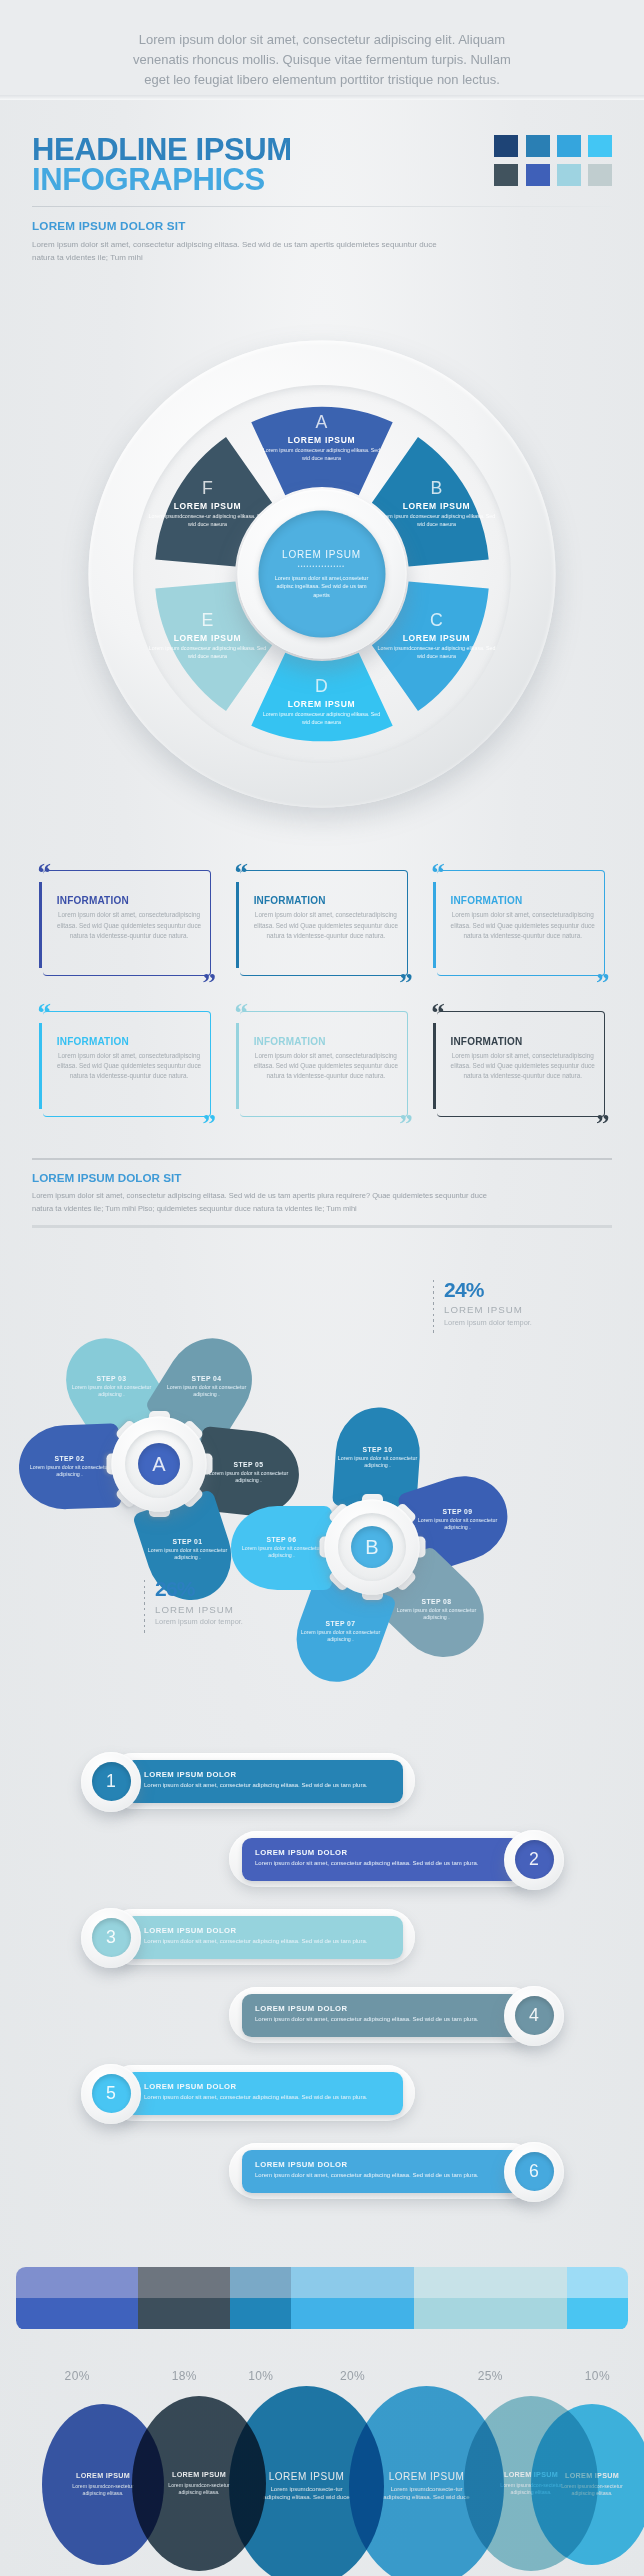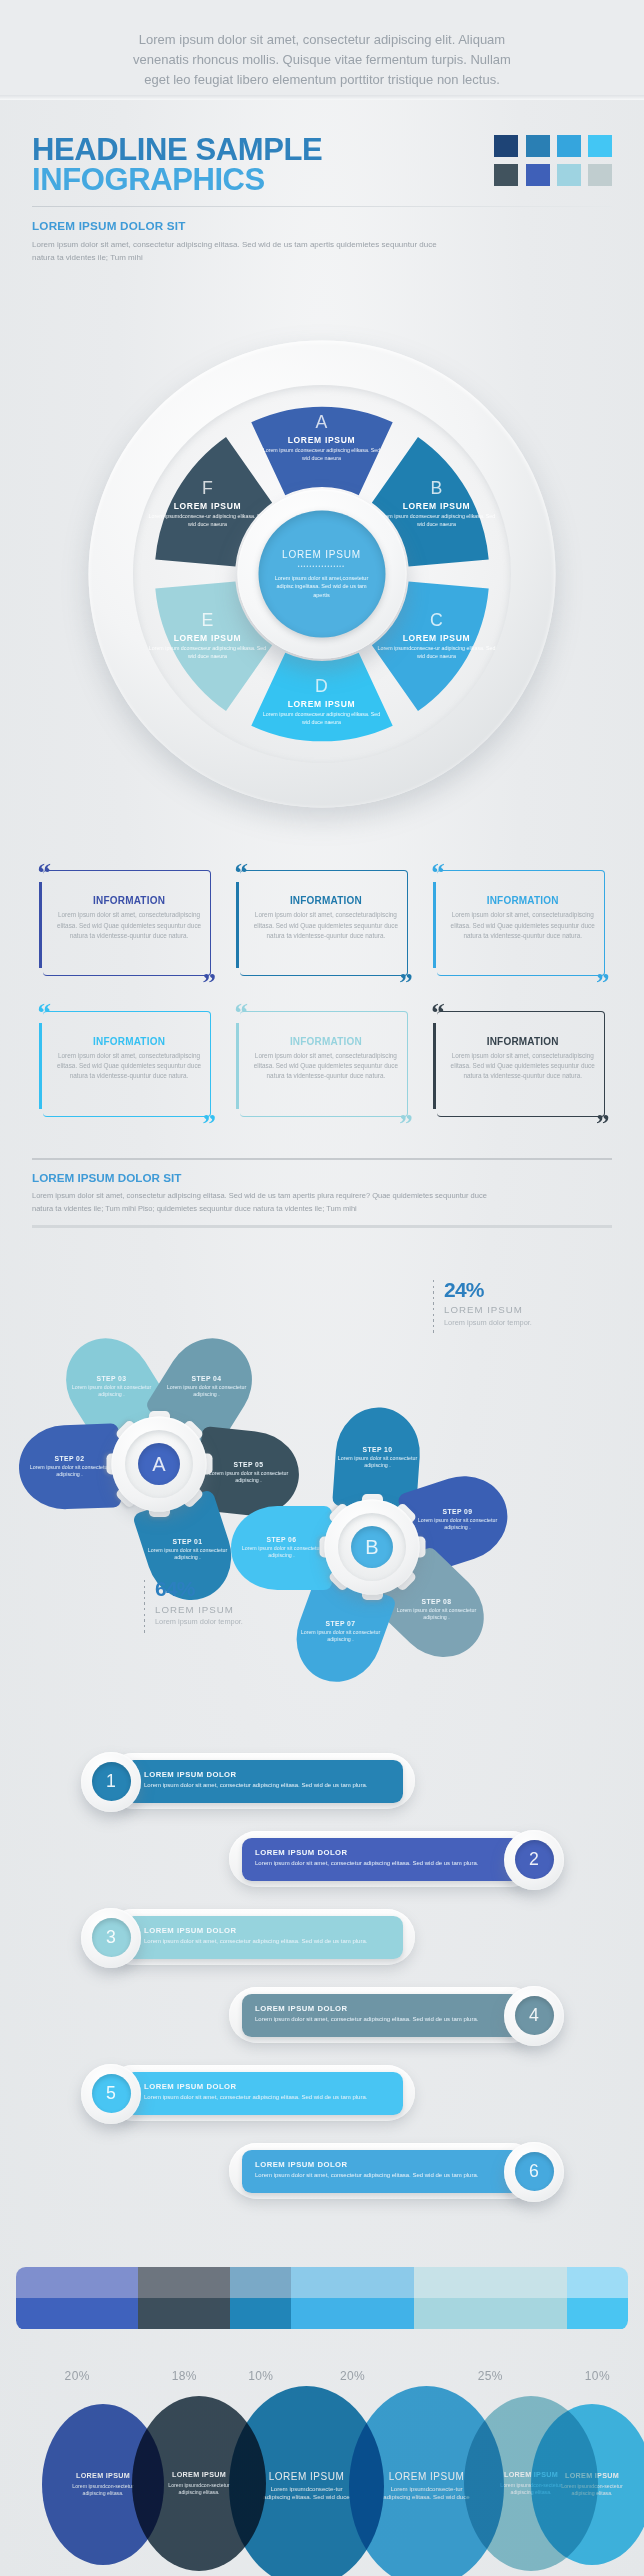--- a/index.html
+++ b/index.html
@@ -78,21 +78,21 @@
       display:grid; grid-template-columns:repeat(3,1fr); gap:14.5px 18.5px; }
   .icard { position:relative; height:126px; padding:21px 13px 11.3px 16px; }
   .icard .bx { position:absolute; left:7.2px; top:7.2px; right:3.2px; bottom:13px;
       border-radius:4px; }
   .icard .bar { position:absolute; left:3.2px; top:19.3px; bottom:21px; width:3.2px; }
   .icard .qo { position:absolute; left:1.6px; top:-3.2px; font-size:27px; font-weight:bold;
       line-height:1; font-family:"Liberation Serif", serif; }
   .icard .qc { position:absolute; right:-1.6px; bottom:-8px; font-size:27px; font-weight:bold;
       line-height:1; font-family:"Liberation Serif", serif; }
   .icard .ihead { position:relative; font-size:10px; font-weight:bold; letter-spacing:0.2px;
-      text-align:center; margin:11.3px 0 4px 4.8px; }
+      text-align:left; margin:11.3px 0 4px 4.8px; }
   .icard .ibody { position:relative; font-size:6.4px; line-height:1.6; color:#a4abb1;
       text-align:center; margin-left:4.8px; }
 
   
   .sec2 { position:absolute; left:32px; top:1158px; width:580px; }
   .sec2 .rule { height:2.4px; background:#c6cace; }
   .sec2 .t { margin-top:10.5px; font-size:11.7px; font-weight:bold; color:#3f9bd7; }
   .sec2 .b { margin-top:6.4px; font-size:7.5px; line-height:1.7; color:#9ba2a9; width:467px; }
   .sec2 .rule2 { margin-top:9.7px; height:2.4px; background:#d3d7da; }
 
@@ -177,21 +177,21 @@
   <div class="topband">
     <div class="inner">
       <div class="topsub">Lorem ipsum dolor sit amet, consectetur adipiscing elit. Aliquam venenatis rhoncus mollis. Quisque vitae fermentum turpis. Nullam eget leo feugiat libero elementum porttitor tristique non lectus.</div>
     </div>
   </div>
   <div class="band-sep"></div>
 
   <div class="headwrap">
     <div class="headline">
       <div class="h1">
-        <span class="l1">HEADLINE SAMPLE</span>
+        <span class="l1">HEADLINE IPSUM</span>
         <span class="l2">INFOGRAPHICS</span>
       </div>
       <div class="sqgrid" id="sq-grid">
           <i style="background: rgb(30, 68, 118);"></i>
           <i style="background: rgb(42, 127, 180);"></i>
           <i style="background: rgb(53, 165, 221);"></i>
           <i style="background: rgb(67, 198, 244);"></i>
           <i style="background: rgb(65, 83, 94);"></i>
           <i style="background: rgb(63, 96, 184);"></i>
           <i style="background: rgb(158, 211, 225);"></i>
@@ -396,21 +396,21 @@
         <div class="gearcore" style="background: rgb(75, 179, 229);">B</div>
       </div>
       <div class="statblk" style="left: 444px; top: 22.5px;">
         <div class="dl"></div>
         <div class="pct">24%</div>
         <div class="lt">LOREM IPSUM</div>
         <div class="lb">Lorem ipsum dolor tempor.</div>
       </div>
       <div class="statblk" style="left: 155px; top: 322px;">
         <div class="dl"></div>
-        <div class="pct">64%</div>
+        <div class="pct">26%</div>
         <div class="lt">LOREM IPSUM</div>
         <div class="lb">Lorem ipsum dolor tempor.</div>
       </div>
     </div>
 
   <div class="banners" id="banners">
       <div class="brow" style="top: 0px; left: 81px; width: 334px;">
         <div class="btray" style="left:24px;width:310px"></div>
         <div class="bfill" style="left: 50px; width: 272px; background: rgb(38, 131, 180); border-radius: 3.2px 9.7px 9.7px 3.2px;">
           <div class="t">LOREM IPSUM DOLOR</div>

